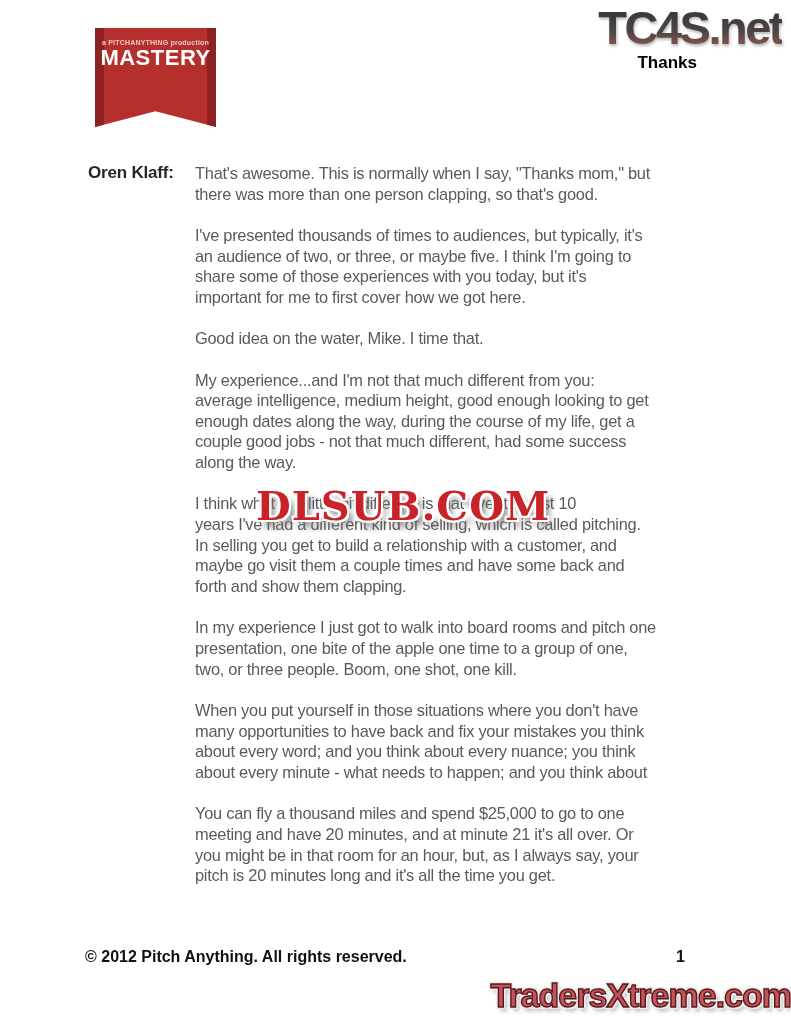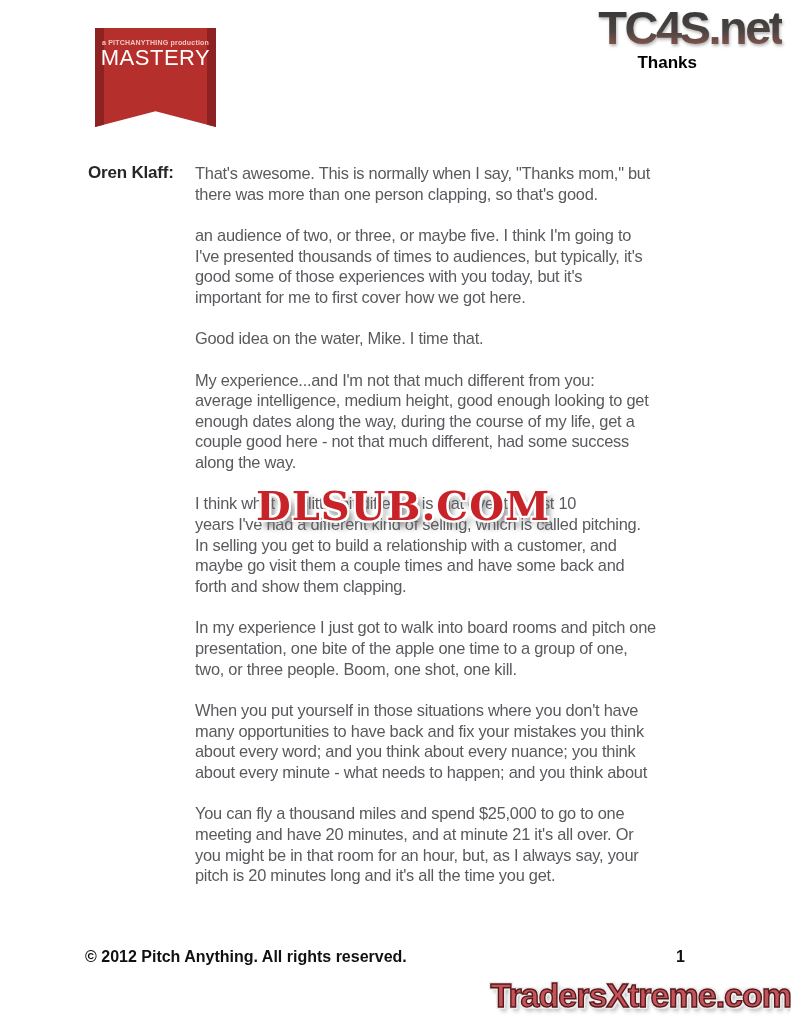--- a/index.html
+++ b/index.html
@@ -84,21 +84,21 @@
     margin-top:3px;
     font-size:31px;
     font-weight:bold;
     line-height:1;
     color:#ffffff;
   }
   .ribbon-title2{
     position:relative;
     margin-top:1px;
     font-size:22px;
-    font-weight:normal;
+    font-weight:bold;
     line-height:1;
     letter-spacing:0.5px;
     color:#ffffff;
   }
 
   
   .transcript{
     position:absolute;
     left:88px;
     top:163px;
@@ -197,33 +197,33 @@
   </div>
 
   <div class="transcript">
     <div class="speaker">Oren Klaff:</div>
     <div class="paragraphs">
         <div class="paragraph">
           <div class="line">That's awesome. This is normally when I say, "Thanks mom," but</div>
           <div class="line">there was more than one person clapping, so that's good.</div>
         </div>
         <div class="paragraph">
+          <div class="line">I've presented thousands of times to audiences, but typically, it's</div>
           <div class="line">an audience of two, or three, or maybe five. I think I'm going to</div>
-          <div class="line">I've presented thousands of times to audiences, but typically, it's</div>
-          <div class="line">good some of those experiences with you today, but it's</div>
+          <div class="line">share some of those experiences with you today, but it's</div>
           <div class="line">important for me to first cover how we got here.</div>
         </div>
         <div class="paragraph">
           <div class="line">Good idea on the water, Mike. I time that.</div>
         </div>
         <div class="paragraph">
           <div class="line">My experience...and I'm not that much different from you:</div>
           <div class="line">average intelligence, medium height, good enough looking to get</div>
           <div class="line">enough dates along the way, during the course of my life, get a</div>
-          <div class="line">couple good here - not that much different, had some success</div>
+          <div class="line">couple good jobs - not that much different, had some success</div>
           <div class="line">along the way.</div>
         </div>
         <div class="paragraph">
           <div class="line">I think what is a little bit different is that over the last 10</div>
           <div class="line">years I've had a different kind of selling, which is called pitching.</div>
           <div class="line">In selling you get to build a relationship with a customer, and</div>
           <div class="line">maybe go visit them a couple times and have some back and</div>
           <div class="line">forth and show them clapping.</div>
         </div>
         <div class="paragraph">

